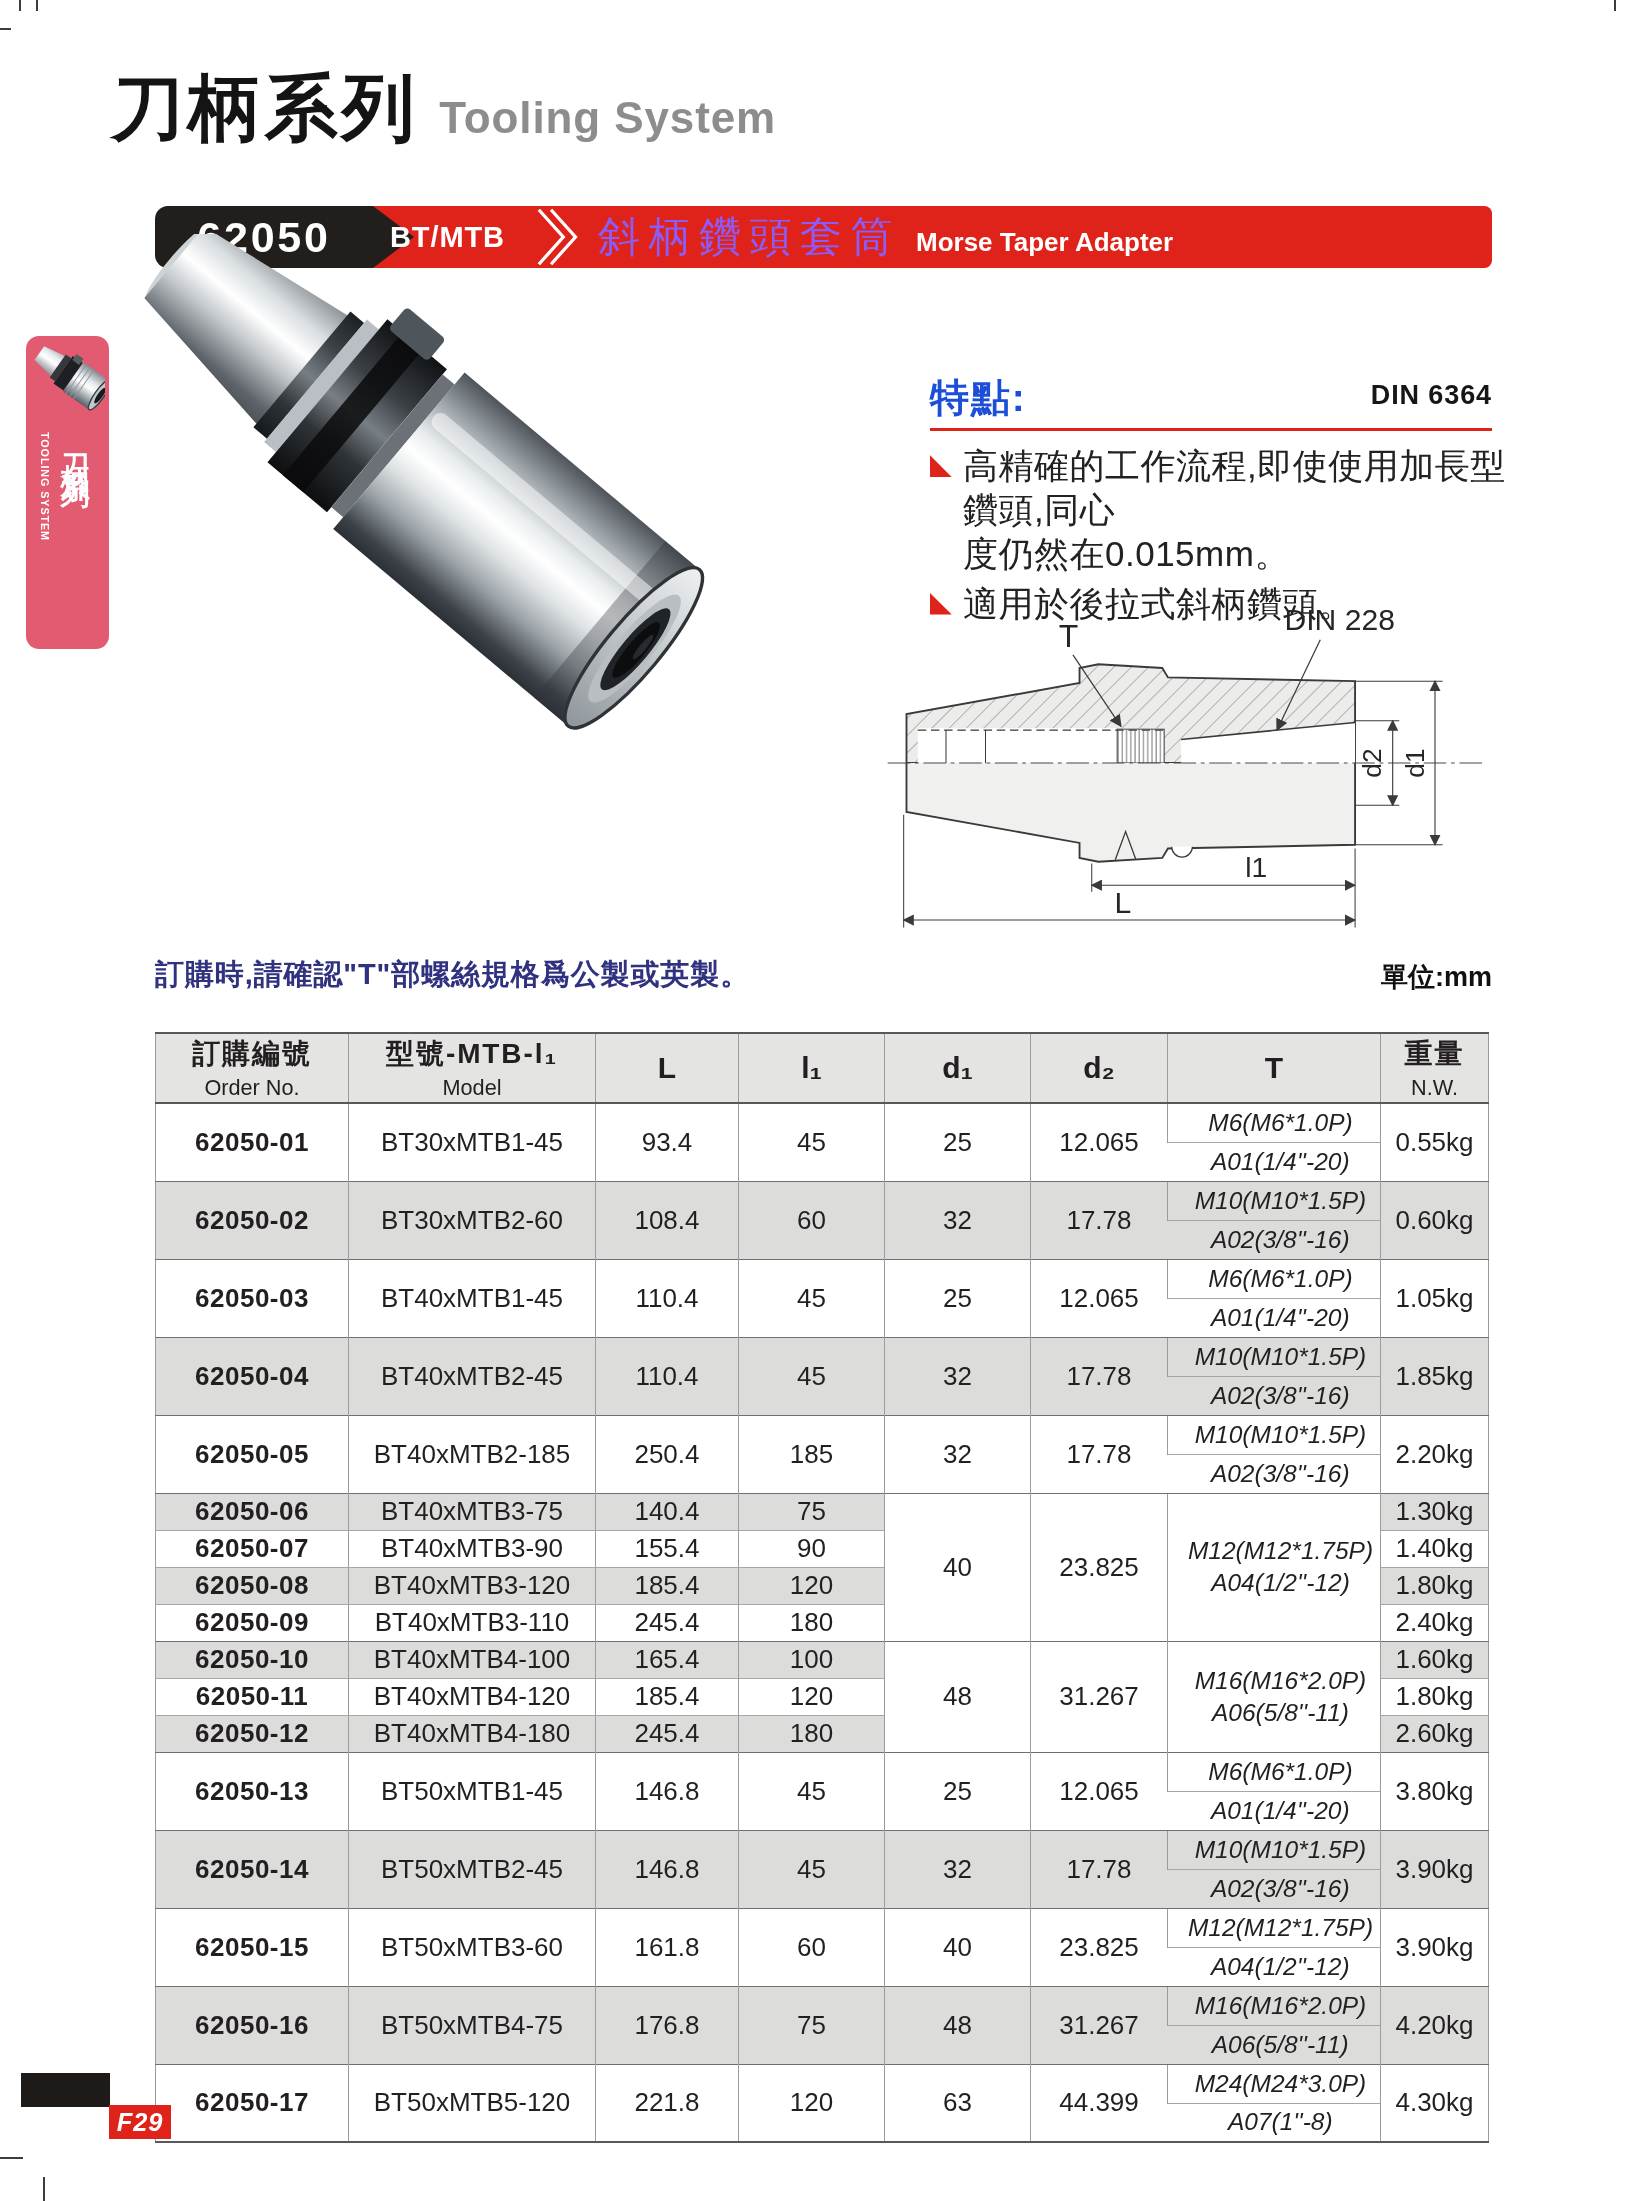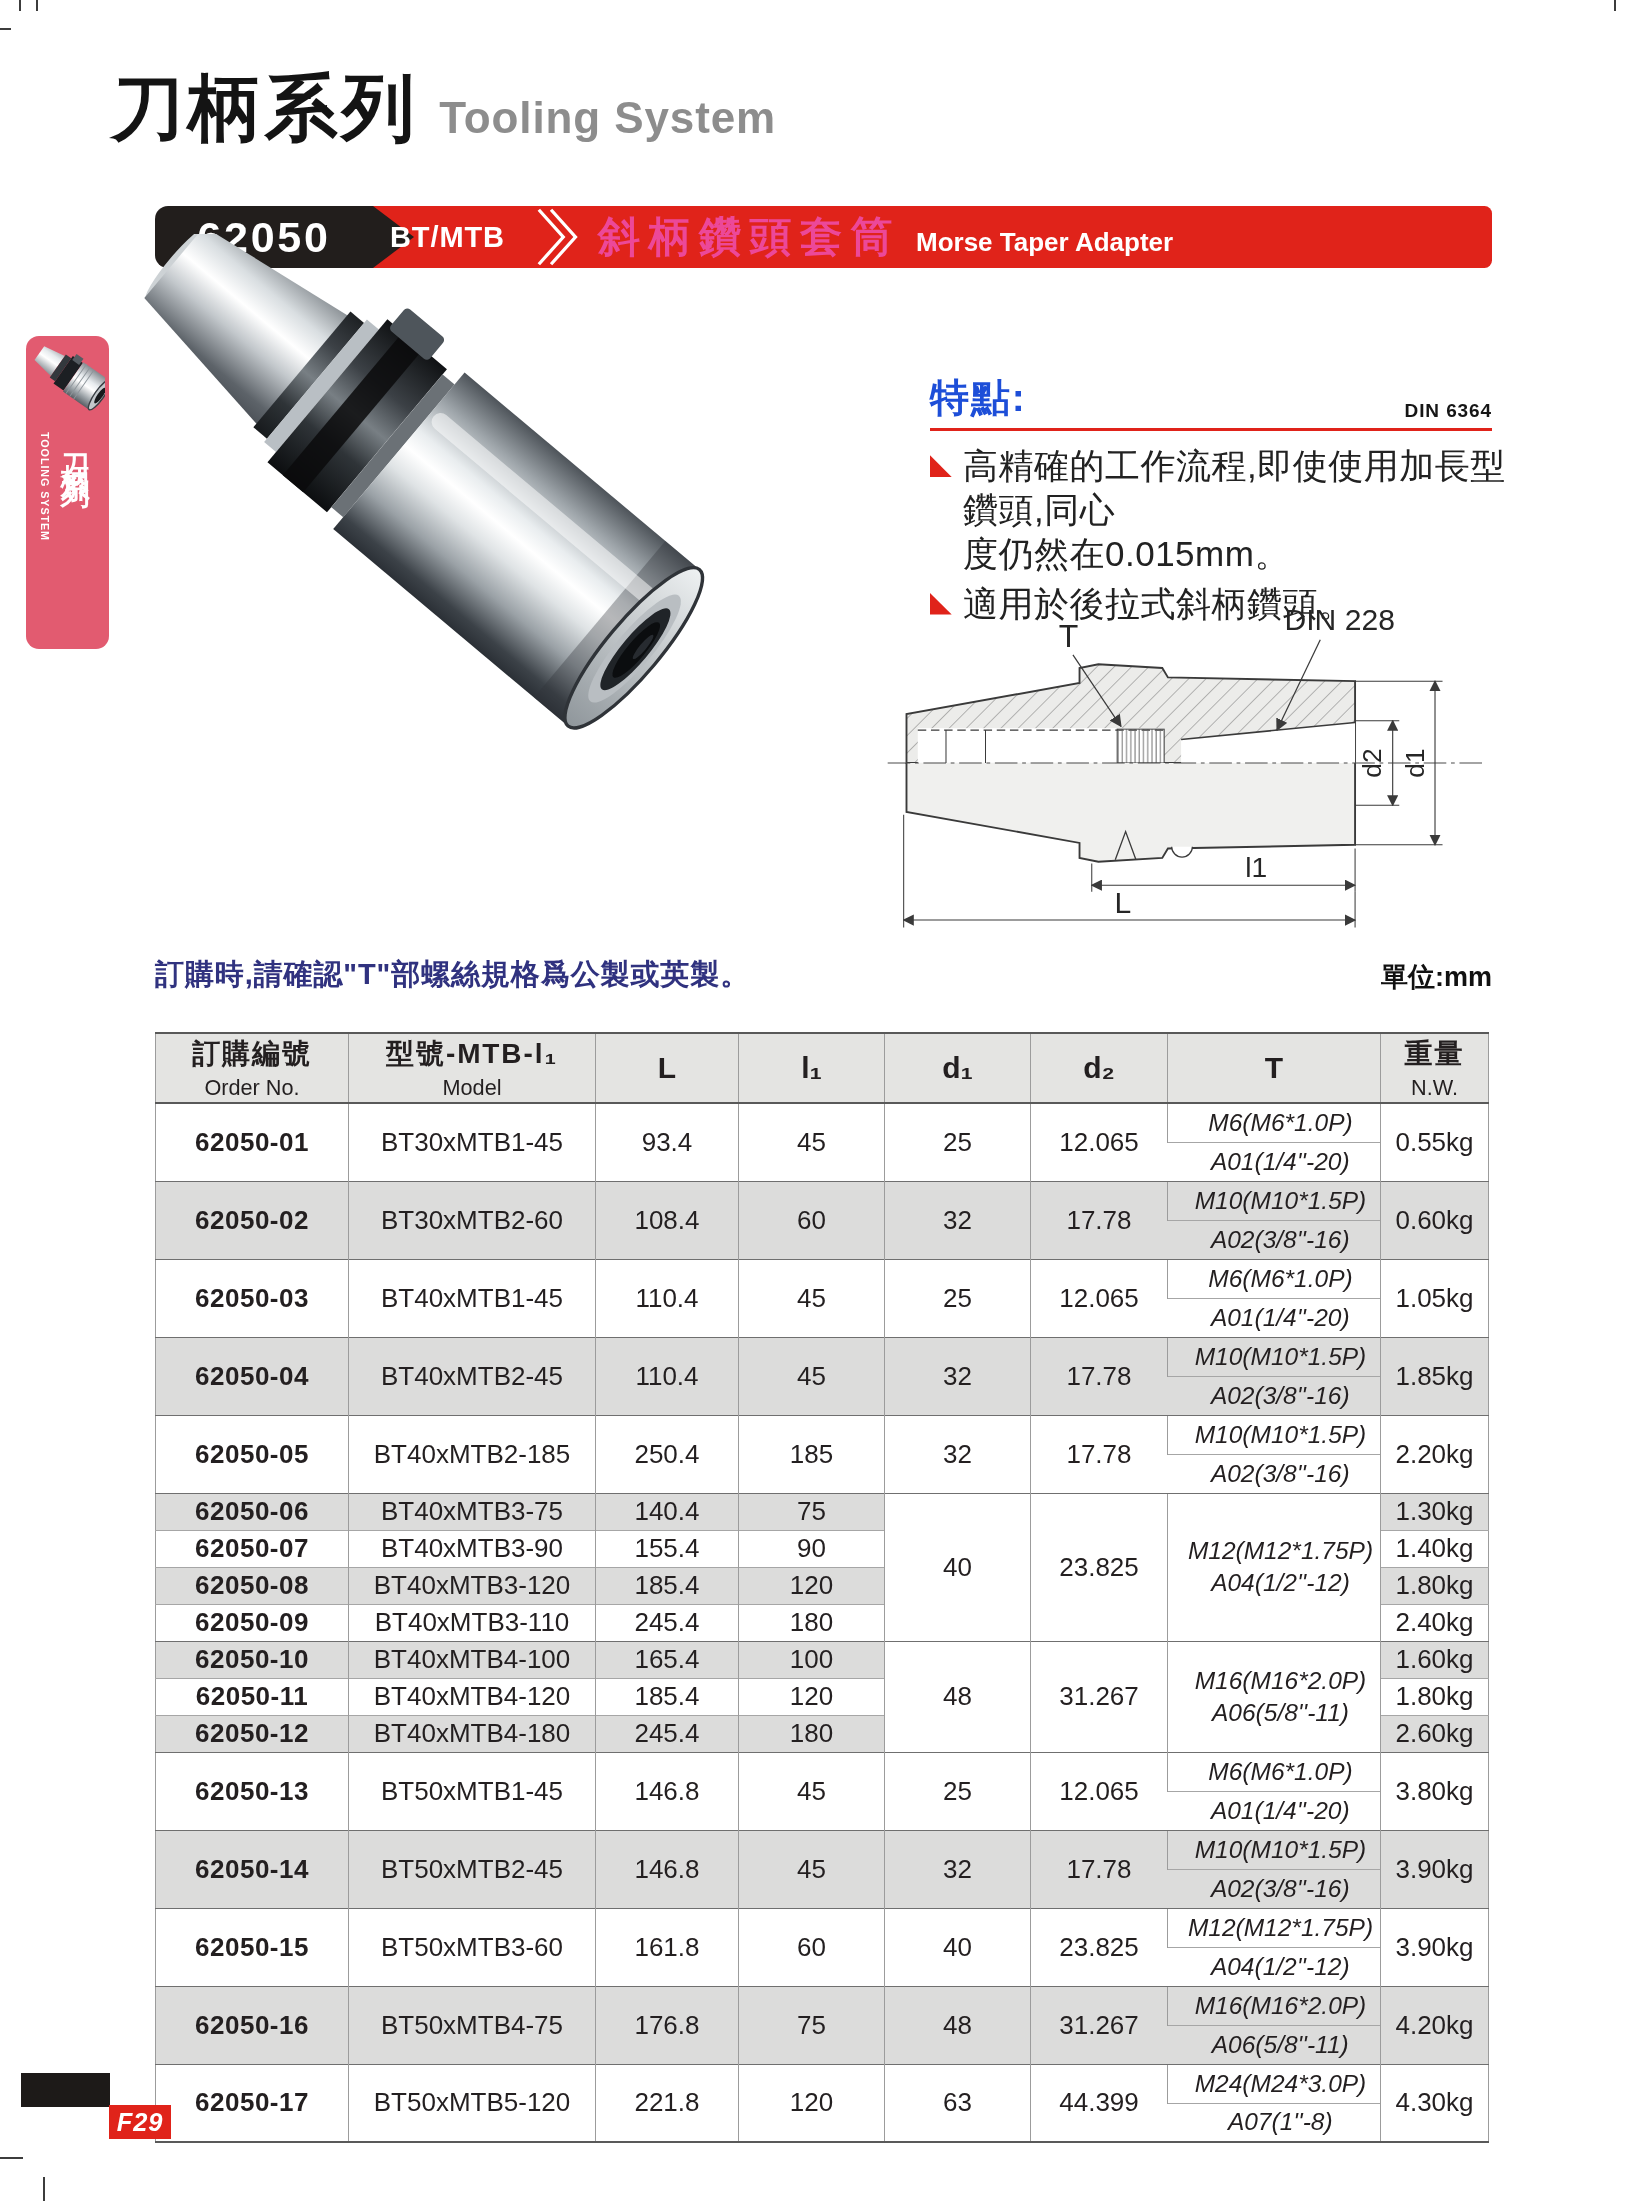--- a/index.html
+++ b/index.html
@@ -17,33 +17,33 @@
 
   
   #banner { position:absolute; left:155px; top:206px; width:1337px; height:62px; }
   #banner .red { position:absolute; left:169px; right:0; top:0; bottom:0; background:#e0231a; border-radius:0 7.5px 7.5px 0; }
   #banner .blk { position:absolute; left:0; top:0; width:218px; height:62px; background:#221e1c; border-radius:13px 0 0 13px; }
   #banner .tip { position:absolute; left:218px; top:0; width:41px; height:62px; background:#221e1c; clip-path:polygon(0 0,100% 50%,0 100%); }
   #banner .code { position:absolute; left:0; width:218px; top:0; height:62px; line-height:62px; text-align:center; color:#fff; font-size:43px; font-weight:bold; letter-spacing:2.8px; }
   #banner .series { position:absolute; left:235px; width:160px; top:0; height:62px; line-height:62px; color:#fff; font-size:29px; font-weight:bold; letter-spacing:0.9px; }
   #banner .chev { position:absolute; left:380px; top:0; }
   #banner .names { position:absolute; left:443px; top:50%; transform:translateY(-50%); display:flex; align-items:baseline; gap:15px; }
-  #banner .nzh { color:#ec4899; font-size:42px; font-weight:bold; letter-spacing:8.5px;text-align:right; }
+  #banner .nzh { color:#8b5cf6; font-size:42px; font-weight:normal; letter-spacing:8.5px;text-align:right; }
   #banner .nen { color:#fff; font-size:26px; font-weight:bold; }
 
   
   #side-tab { position:absolute; left:26px; top:336px; width:83px; height:313px; background:#e25b70; border-radius:13px; overflow:hidden; }
   #side-tab .mini { display:block; margin:3.8px auto 0 auto; }
   #side-tab .vtxt { display:flex; flex-direction:row; justify-content:center; gap:4.7px; margin-top:1.9px; }
   #side-tab .ven { writing-mode:vertical-rl; font-size:10.8px; font-weight:bold; color:#fff; letter-spacing:0.9px; }
   #side-tab .vzh { writing-mode:vertical-rl; font-size:29px; font-weight:bold; color:#fff; letter-spacing:8.5px; }
 
   
   #feat-head { position:absolute; left:930px; top:371px; font-size:39px; font-weight:bold; color:#1d4ed8; letter-spacing:1.9px; }
-  #feat-din  { position:absolute; right:153px; top:400px; font-size:19px; font-weight:bold; color:#161616; letter-spacing:0.9px; }
+  #feat-din  { position:absolute; right:153px; top:380px; font-size:27px; font-weight:bold; color:#161616; letter-spacing:0.9px; }
   #feat-line { position:absolute; left:930px; top:428px; width:562px; height:2.8px; background:#e0231a; }
   #feat-list { position:absolute; left:930px; top:444px; width:584px; }
   .feat-item { display:flex; align-items:flex-start; margin-bottom:5.6px; }
   .feat-tri  { width:21.7px; height:21.7px; background:#e0231a; clip-path:polygon(0 0,100% 100%,0 100%); margin:11.3px 11.3px 0 0; flex:0 0 auto; }
   .feat-txt  { font-size:35px; line-height:44px; letter-spacing:0.5px; color:#222; white-space:pre-line; }
 
   
   #order-note { position:absolute; left:155px; top:955px; font-size:29px; font-weight:bold; color:#30327f; letter-spacing:0.9px; }
   #unit-note  { position:absolute; right:153px; top:959px; font-size:27px; font-weight:bold; color:#111; }
 

